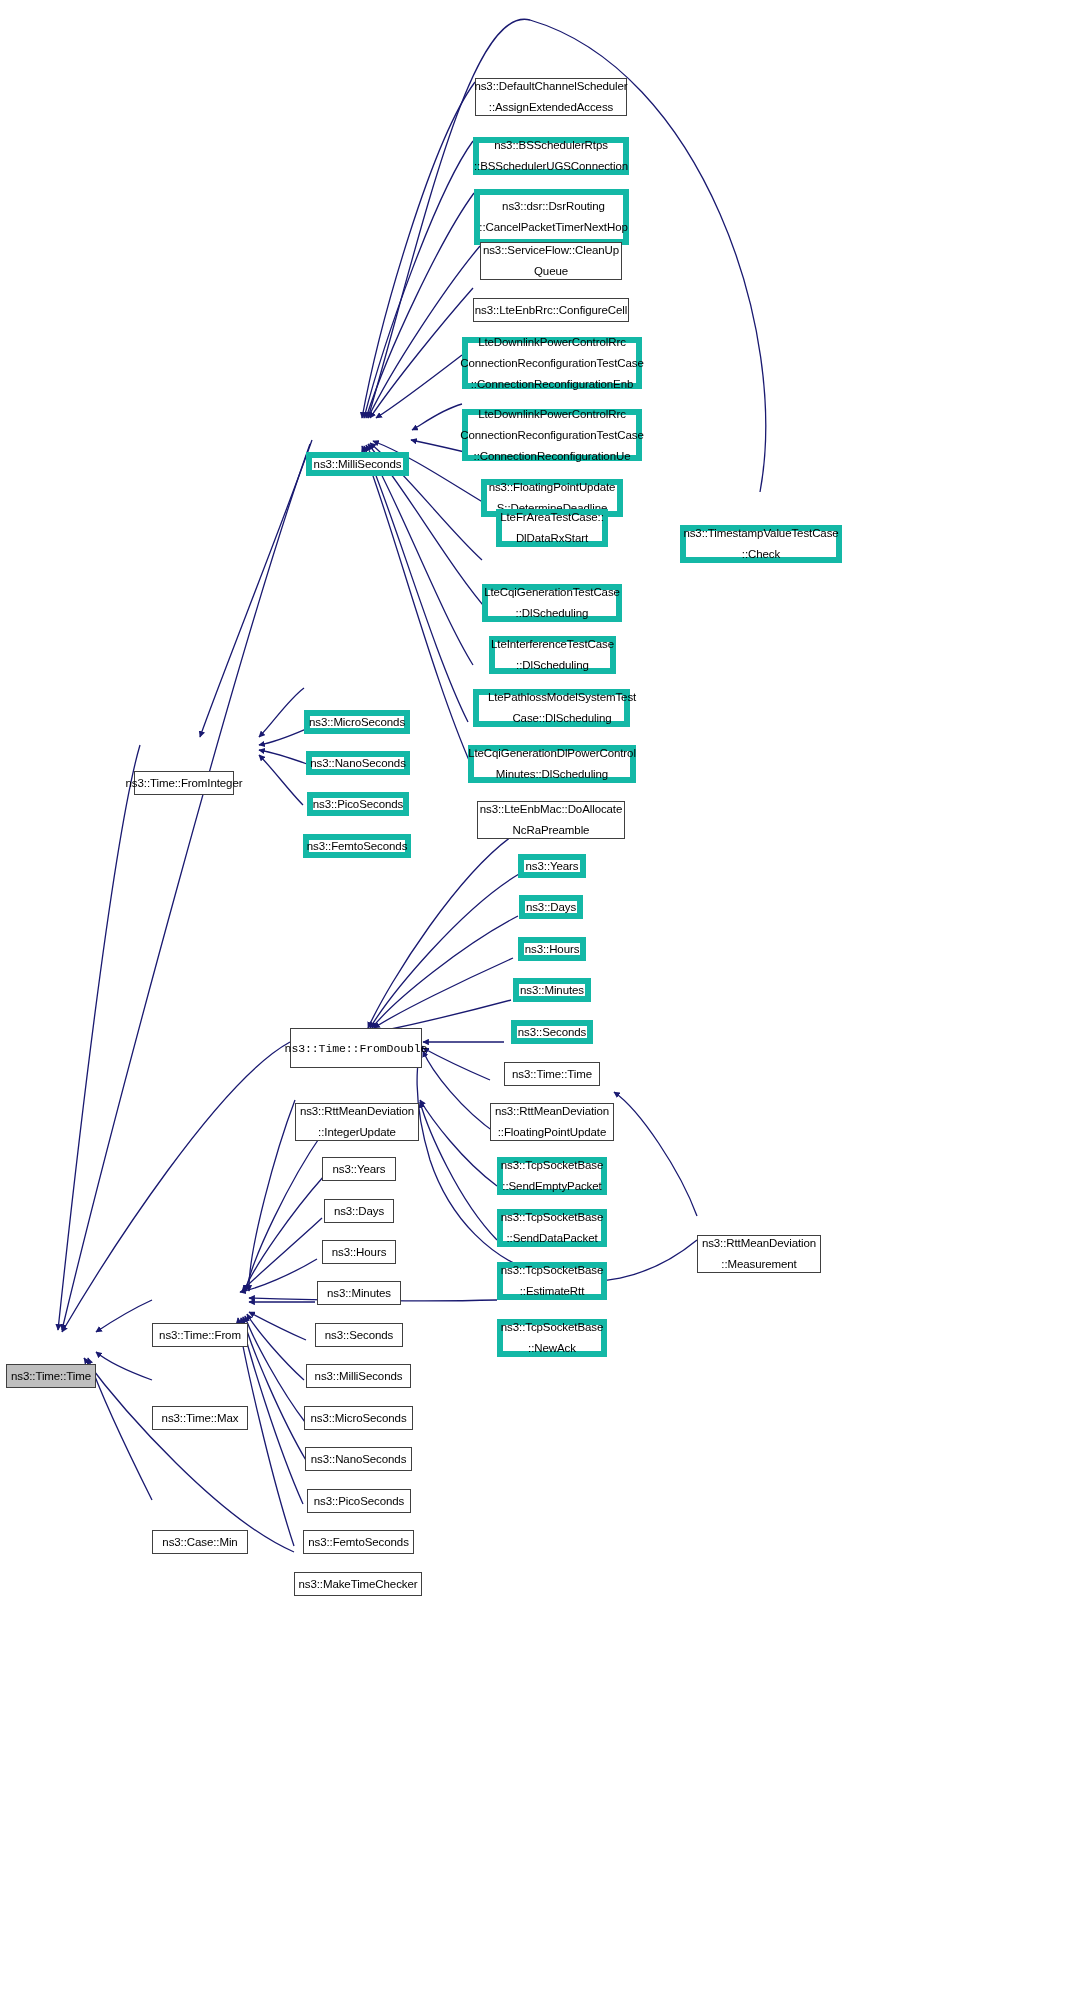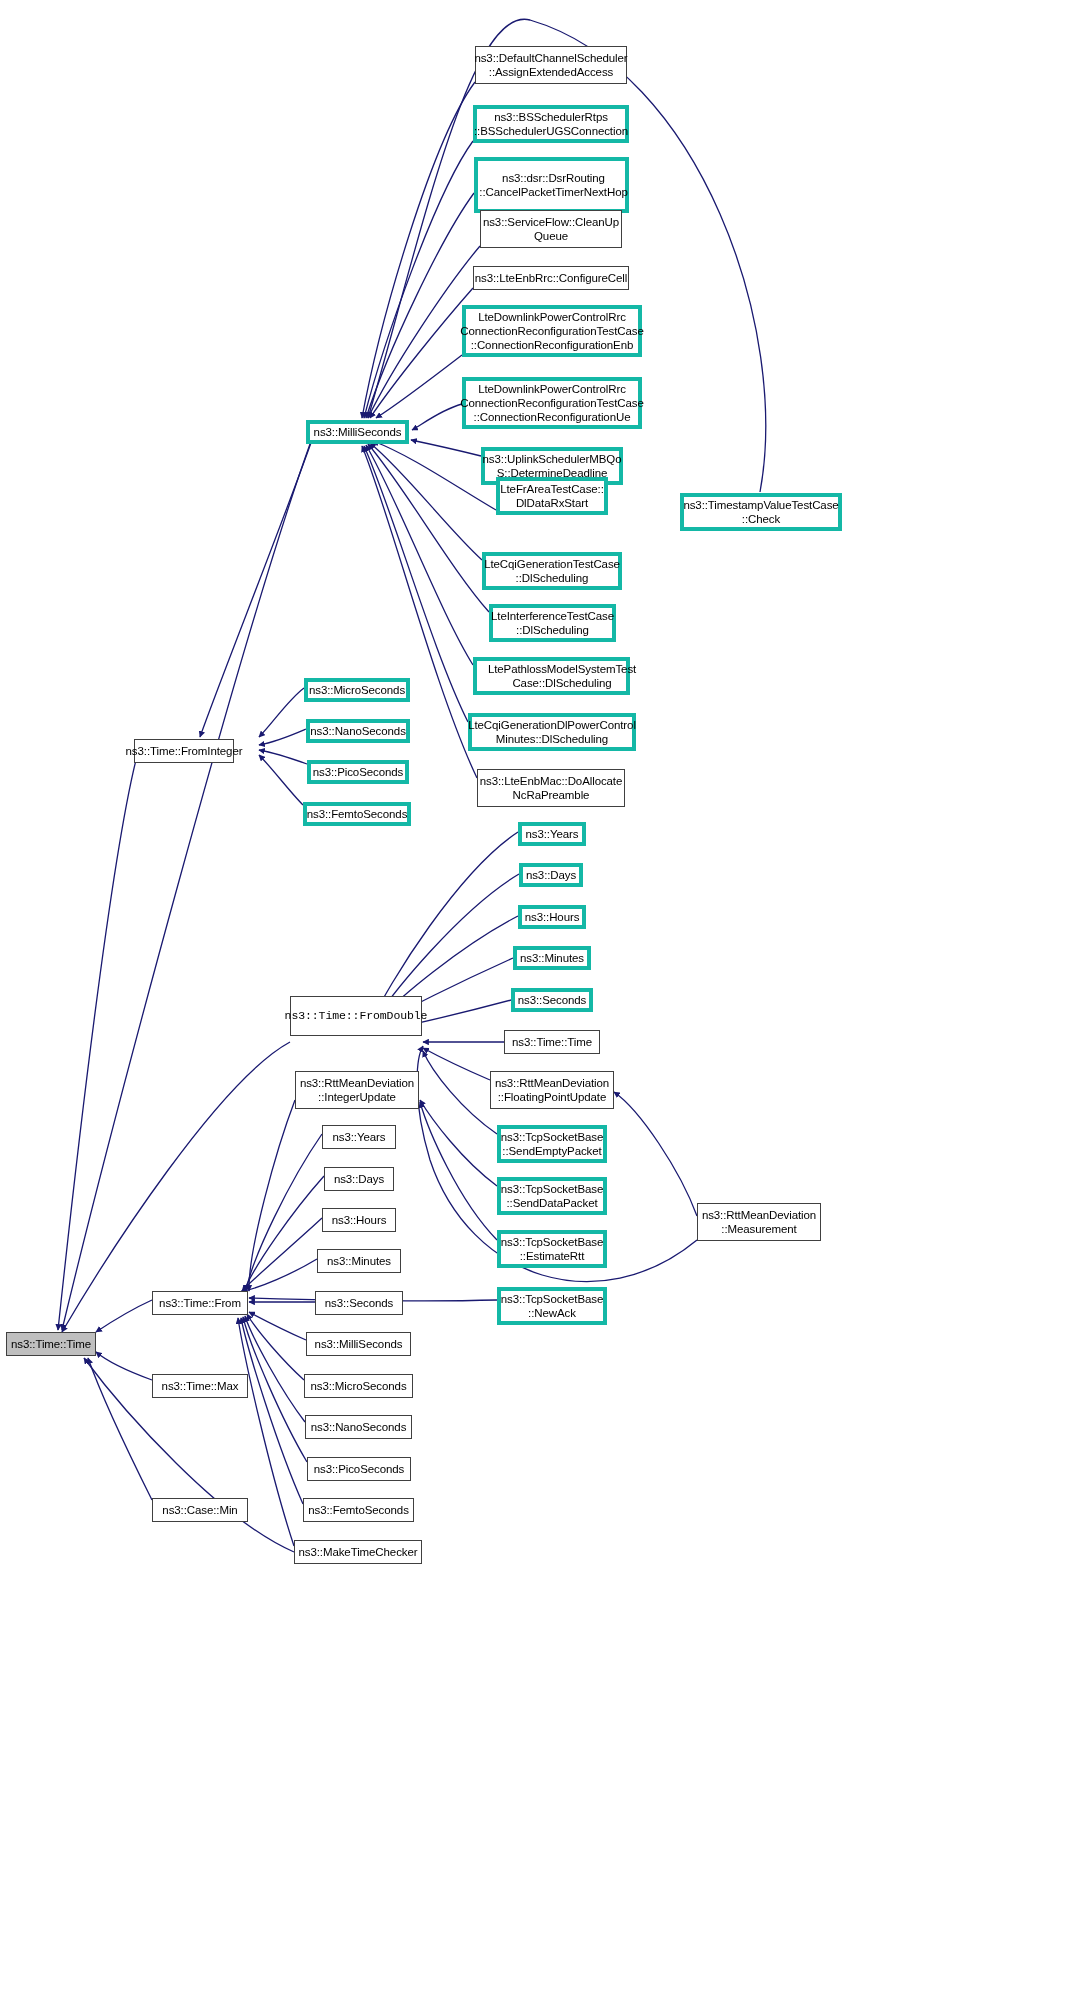--- a/index.html
+++ b/index.html
@@ -2,24 +2,24 @@
 <html><head>
 <meta charset="utf-8">
 <style>
   html,body{margin:0;padding:0;background:#ffffff;}
   body{width:1088px;height:2015px;position:relative;
        font-family:"Liberation Sans","DejaVu Sans",sans-serif;overflow:hidden;}
   #canvas{position:absolute;left:0;top:0;width:1088px;height:2015px;}
   #edges{position:absolute;left:0;top:0;width:1088px;height:2015px;pointer-events:none;}
   .node{position:absolute;box-sizing:border-box;display:flex;align-items:center;
         justify-content:center;text-align:center;background:#ffffff;
-        font-size:11.5px;line-height:14px;color:#000000;
-        letter-spacing:-0.1px;padding:1px 3px;white-space:pre-line;}
+        font-size:11.5px;line-height:21px;color:#000000;
+        letter-spacing:-0.1px;padding:1px 3px;white-space:pre-line;margin-top:32px;}
   .node.black{border:1px solid #404040;}
-  .node.red{border:4px solid #14b8a6;}
+  .node.red{border:6px solid #14b8a6;}
   .node.current{border:1px solid #404040;background:#bfbfbf;}
 </style>
 </head>
 <body>
 
 <div id="canvas">
 
   <svg id="edges" viewBox="0 0 1088 2015" xmlns="http://www.w3.org/2000/svg">
     <defs>
       <marker id="arrow" viewBox="0 0 10 10" refX="9" refY="5" markerWidth="5" markerHeight="5" orient="auto-start-reverse">
@@ -101,21 +101,21 @@
 ::CancelPacketTimerNextHop</div>
       <div class="node black" style="left: 480px; top: 210px; width: 142px; height: 38px;">ns3::ServiceFlow::CleanUp
 Queue</div>
       <div class="node black" style="left: 473px; top: 266px; width: 156px; height: 24px;">ns3::LteEnbRrc::ConfigureCell</div>
       <div class="node red" style="left: 462px; top: 305px; width: 180px; height: 52px;">LteDownlinkPowerControlRrc
 ConnectionReconfigurationTestCase
 ::ConnectionReconfigurationEnb</div>
       <div class="node red" style="left: 462px; top: 377px; width: 180px; height: 52px;">LteDownlinkPowerControlRrc
 ConnectionReconfigurationTestCase
 ::ConnectionReconfigurationUe</div>
-      <div class="node red" style="left: 481px; top: 447px; width: 142px; height: 38px;">ns3::UplinkSchedulerMBQo
+      <div class="node red" style="left: 481px; top: 447px; width: 142px; height: 38px;">ns3::FloatingPointUpdate
 S::DetermineDeadline</div>
       <div class="node red" style="left: 496px; top: 477px; width: 112px; height: 38px;">LteFrAreaTestCase::
 DlDataRxStart</div>
       <div class="node red" style="left: 482px; top: 552px; width: 140px; height: 38px;">LteCqiGenerationTestCase
 ::DlScheduling</div>
       <div class="node red" style="left: 489px; top: 604px; width: 127px; height: 38px;">LteInterferenceTestCase
 ::DlScheduling</div>
       <div class="node red" style="left: 473px; top: 657px; width: 157px; height: 38px; padding-left: 24px;">LtePathlossModelSystemTest
 Case::DlScheduling</div>
       <div class="node red" style="left: 468px; top: 713px; width: 168px; height: 38px;">LteCqiGenerationDlPowerControl

